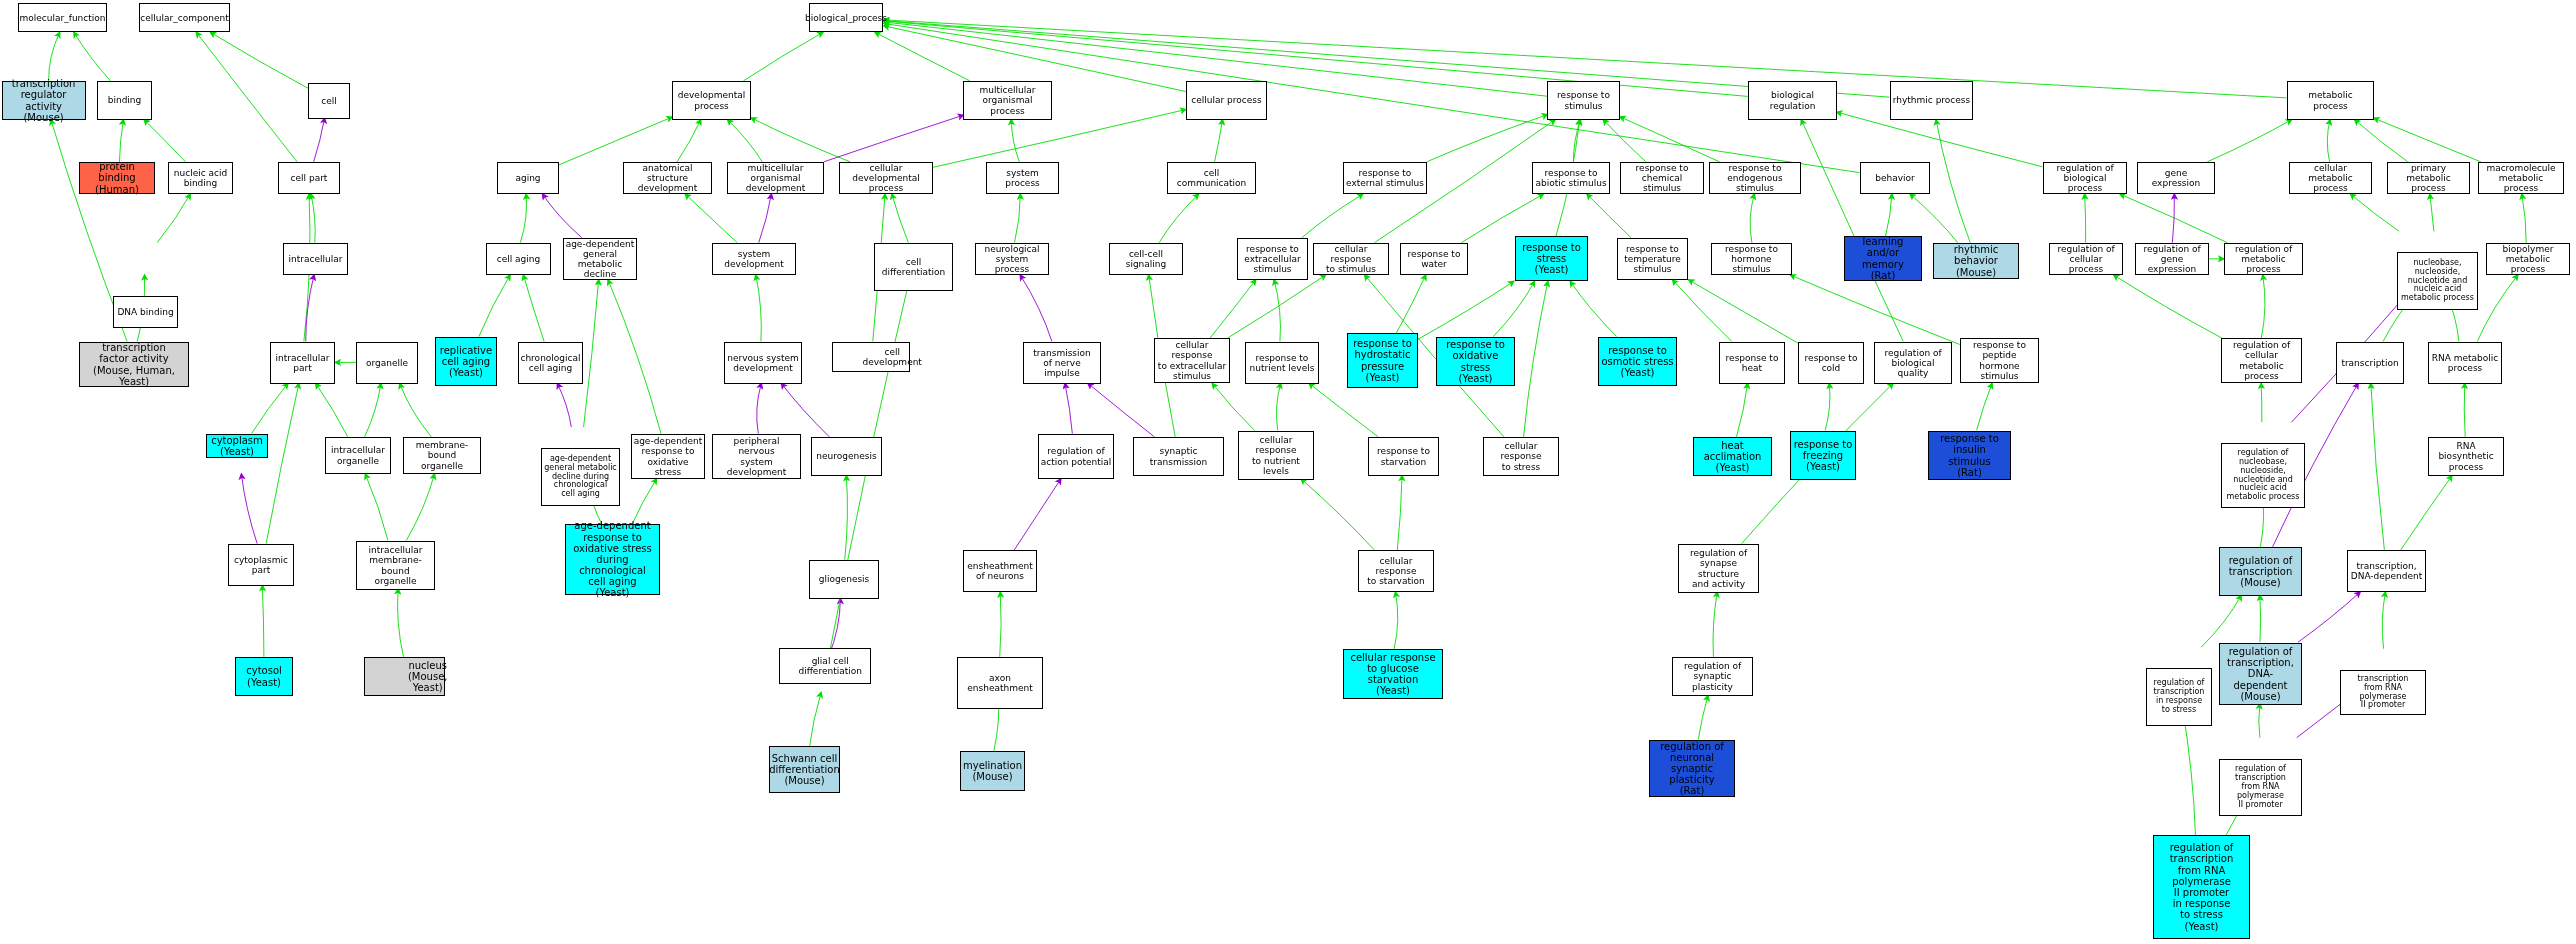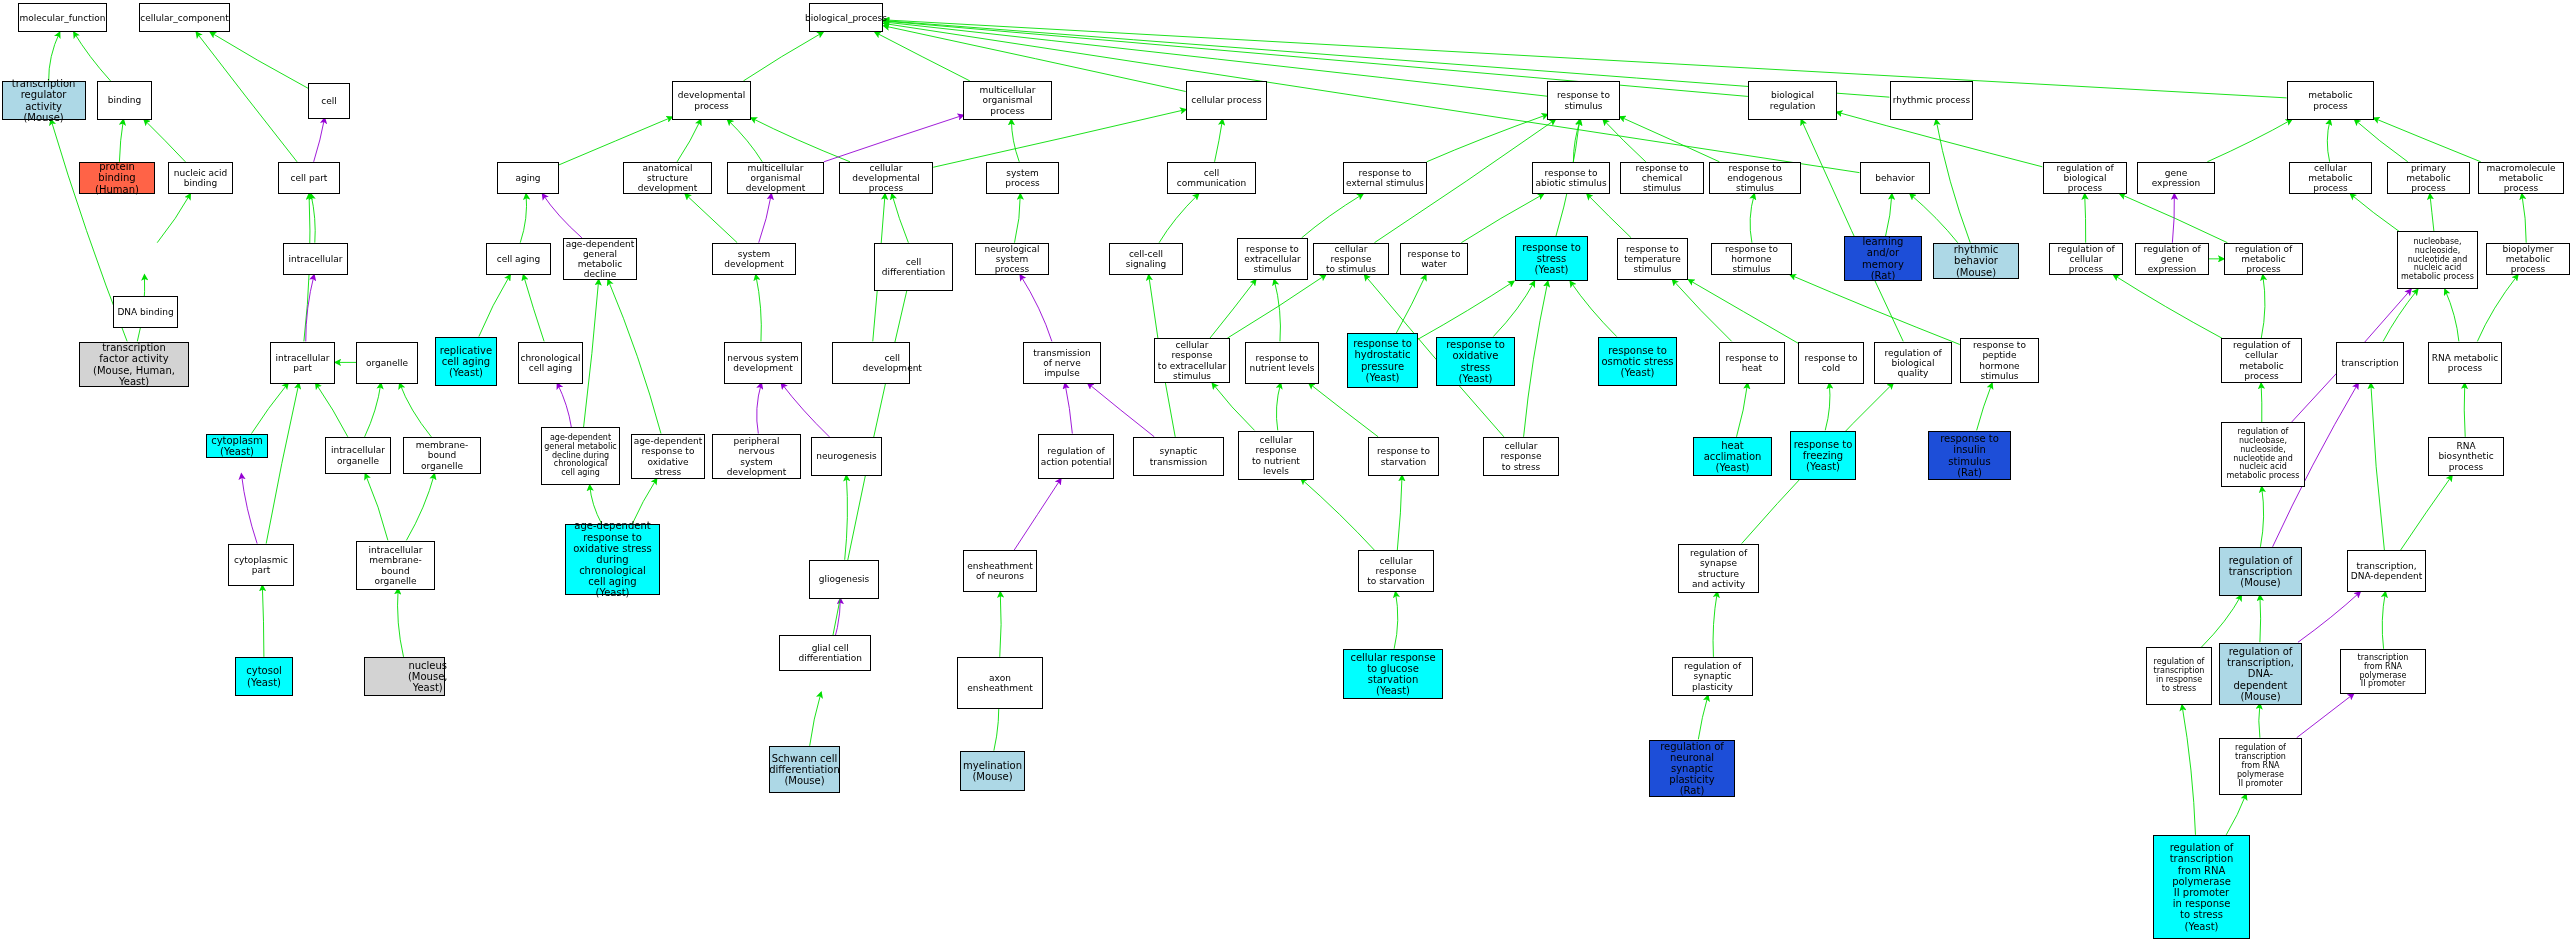--- a/index.html
+++ b/index.html
@@ -10,21 +10,21 @@
         background:#ffffff;display:flex;align-items:center;justify-content:center;
         text-align:center;line-height:1.12;color:#000000;padding:0.8px 1.6px;
         font-size:9px;white-space:pre-line;z-index:5;}
   .node.white{background:#ffffff;}
   .node.cyan{background:#00ffff;}
   .node.blue{background:#add8e6;}
   .node.grey{background:#d3d3d3;}
   .node.orange{background:#ff6347;}
   .node.gold{background:#1d4ed8;}
   .node.big{font-size:10px;}
-  .node.small{font-size:8px;}
+  .node.small{font-size:8px;margin-top:21px;}
 </style>
 </head>
 <body>
 
 <div id="canvas">
   <svg class="edges" id="edge-layer" viewBox="0 0 3183 1167" width="2576" height="944">
     <defs>
       <marker id="ah-green" markerWidth="9" markerHeight="9" refX="7" refY="4.5" orient="auto" markerUnits="userSpaceOnUse">
         <path d="M0,0 L9,4.5 L0,9 L2,4.5 z" fill="#00dd00"></path>
       </marker>
@@ -272,21 +272,21 @@
     <div class="node white" style="left: 270px; top: 342px; width: 65px; height: 42px;">intracellular
 part</div>
     <div class="node white" style="left: 356px; top: 342px; width: 62px; height: 42px;">organelle</div>
     <div class="node cyan big" style="left: 435px; top: 337px; width: 62px; height: 49px;">replicative
 cell aging
 (Yeast)</div>
     <div class="node white" style="left: 518px; top: 342px; width: 65px; height: 42px;">chronological
 cell aging</div>
     <div class="node white" style="left: 724px; top: 342px; width: 78px; height: 42px;">nervous system
 development</div>
-    <div class="node white" style="left: 832px; top: 342px; width: 78px; height: 42px; padding-left: 44px;">cell development</div>
+    <div class="node white" style="left: 832px; top: 342px; width: 78px; height: 30px; padding-left: 44px;">cell development</div>
     <div class="node white" style="left: 1023px; top: 342px; width: 78px; height: 42px;">transmission
 of nerve impulse</div>
     <div class="node white" style="left: 1154px; top: 338px; width: 76px; height: 45px;">cellular response
 to extracellular
 stimulus</div>
     <div class="node white" style="left: 1245px; top: 342px; width: 74px; height: 42px;">response to
 nutrient levels</div>
     <div class="node cyan big" style="left: 1347px; top: 333px; width: 71px; height: 55px;">response to
 hydrostatic
 pressure
@@ -376,21 +376,21 @@
 and activity</div>
     <div class="node blue big" style="left: 2219px; top: 547px; width: 83px; height: 49px;">regulation of
 transcription
 (Mouse)</div>
     <div class="node white" style="left: 2347px; top: 550px; width: 79px; height: 42px;">transcription,
 DNA-dependent</div>
     <div class="node cyan big" style="left: 235px; top: 657px; width: 58px; height: 39px;">cytosol
 (Yeast)</div>
     <div class="node grey big" style="left: 364px; top: 657px; width: 81px; height: 39px; padding-left: 48px;">nucleus
 (Mouse, Yeast)</div>
-    <div class="node white" style="left: 779px; top: 635px; width: 92px; height: 36px; padding-left: 12px;">glial cell differentiation</div>
+    <div class="node white" style="left: 779px; top: 648px; width: 92px; height: 36px; padding-left: 12px;">glial cell differentiation</div>
     <div class="node white" style="left: 957px; top: 657px; width: 86px; height: 52px;">axon ensheathment</div>
     <div class="node cyan big" style="left: 1343px; top: 649px; width: 100px; height: 50px;">cellular response
 to glucose starvation
 (Yeast)</div>
     <div class="node white" style="left: 1672px; top: 657px; width: 81px; height: 39px;">regulation of
 synaptic plasticity</div>
     <div class="node white small" style="left: 2146px; top: 647px; width: 66px; height: 58px;">regulation of
 transcription
 in response
 to stress</div>

